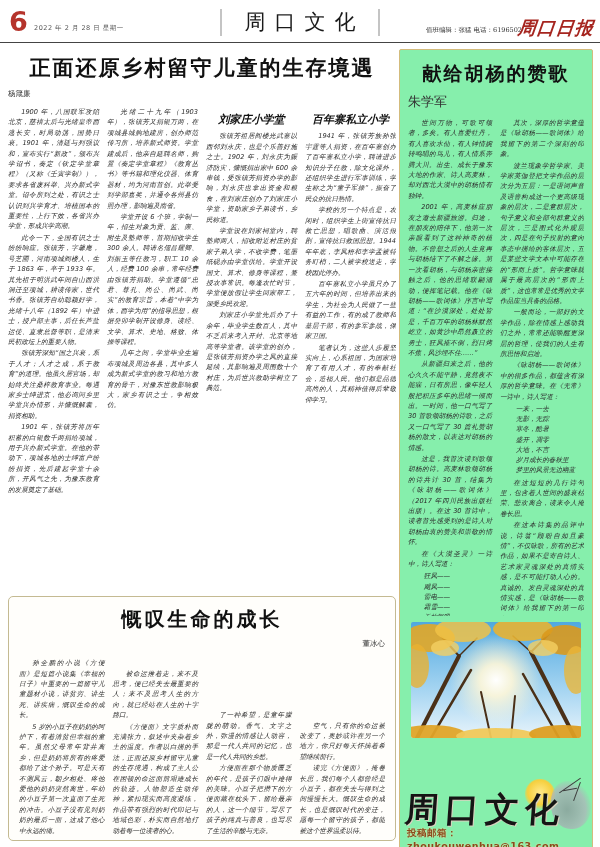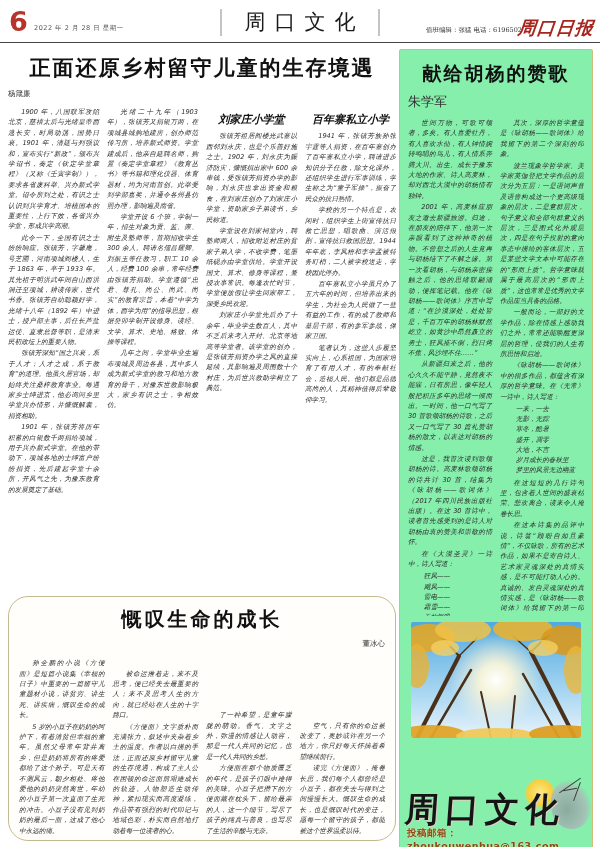--- a/index.html
+++ b/index.html
@@ -43,21 +43,21 @@
     border:1.5px solid #d3bb7c; border-radius:2px; padding:7px 8px; background:#86efac; }
   #right-title { text-align:center; font-size:19px; font-weight:600; letter-spacing:2px;
     color:#111; margin-top:4px; }
   #right-author { text-align:left; font-size:13px; color:#333; margin:6px 0 7px 0; }
   #right-cols { height:498px; overflow:hidden; }
   #poplar-photo { display:block; width:170px; height:116px; margin:6px auto 0 auto;
     border-radius:2px; }
 
   
   #bottom-box { position:absolute; left:8px; top:596px; width:388px; height:245px;
-    border:1px solid #c4ba92; border-radius:20px; padding:6px 10px; background:#fffefb; }
+    border:1px solid #c4ba92; border-radius:5px; padding:6px 10px; background:#fffefb; }
   #bottom-title { text-align:center; font-size:20px; font-weight:600; letter-spacing:3px;
     color:#111; margin-top:3px; }
   #bottom-author { text-align:right; font-size:7.5px; color:#333; margin:6px 0 6px 0; }
   #bottom-cols { height:182px; overflow:hidden;align-items:flex-end; }
 
   
   #logo-block { position:absolute; left:399px; top:779px; width:194px; height:64px; }
   #logo-sun { position:absolute; right:38px; top:0px; width:30px; height:30px; border-radius:50%;
     background:radial-gradient(circle at 50% 45%, #ffe98a 0%, #f6cf3e 55%, rgba(246,207,62,0) 78%); }
   #logo-rock { position:absolute; right:2px; top:2px; width:40px; height:48px; opacity:.75;

